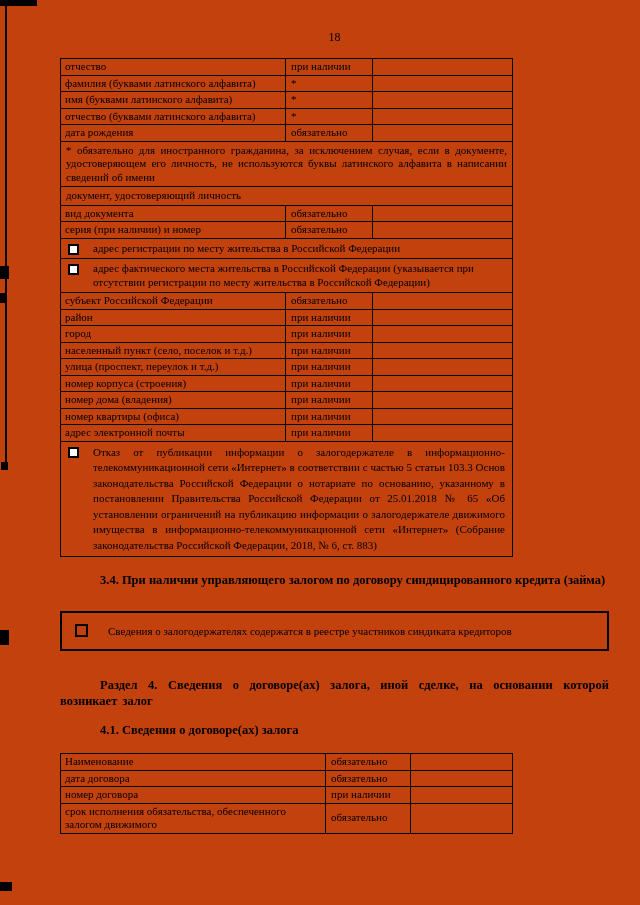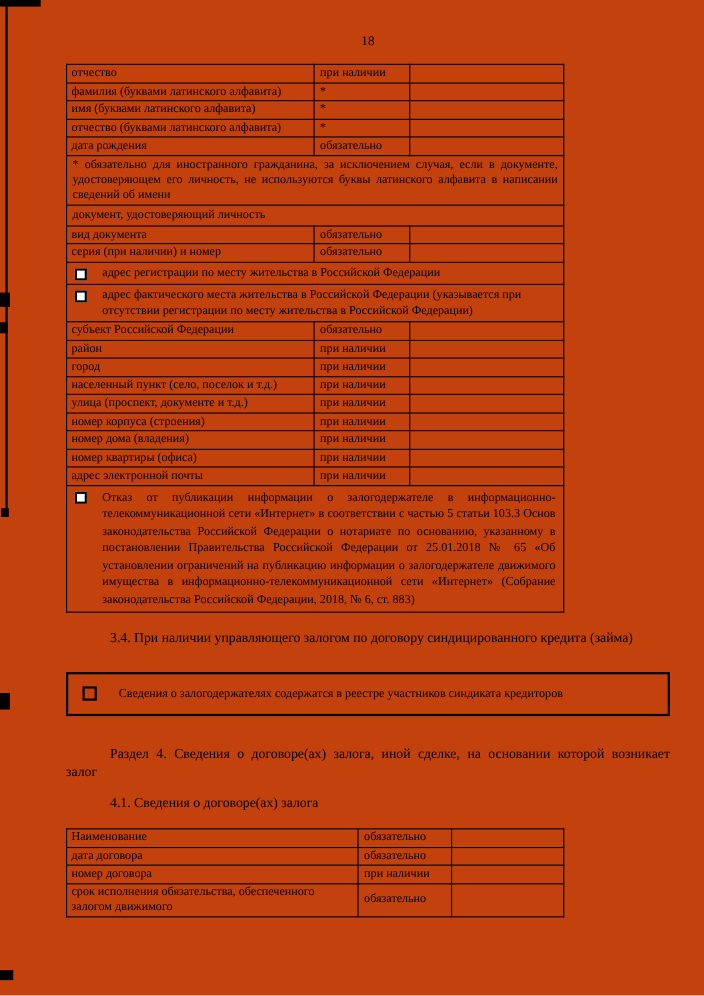--- a/index.html
+++ b/index.html
@@ -39,21 +39,21 @@
     background: #fff;
     margin: 2px 14px 0 2px;
     display: inline-block;
     cursor: pointer;
   }
   .cbtext { flex: 1; padding-right: 2px; }
   .refusal .cbtext { line-height: 15.5px; }
 
   .h {
     width: 549px;
-    font-weight: normal;
+    font-weight: bold;
     font-size: 12.5px;
     line-height: 16.5px;
     text-indent: 40px;
     text-align: justify;
   }
   .h-34 { margin-top: 15px; }
   .h-4  { margin-top: 26px; word-spacing: 2px; }
   .h-41 { margin-top: 12px; text-align: left; }
 
   .option-box {
@@ -175,21 +175,21 @@
         <td class="lbl">город</td>
         <td class="req">при наличии</td>
         <td class="val"></td>
       </tr>
       <tr>
         <td class="lbl">населенный пункт (село, поселок и т.д.)</td>
         <td class="req">при наличии</td>
         <td class="val"></td>
       </tr>
       <tr>
-        <td class="lbl">улица (проспект, документе и т.д.)</td>
+        <td class="lbl">улица (проспект, переулок и т.д.)</td>
         <td class="req">при наличии</td>
         <td class="val"></td>
       </tr>
       <tr>
         <td class="lbl">номер корпуса (строения)</td>
         <td class="req">при наличии</td>
         <td class="val"></td>
       </tr>
       <tr>
         <td class="lbl">номер дома (владения)</td>

